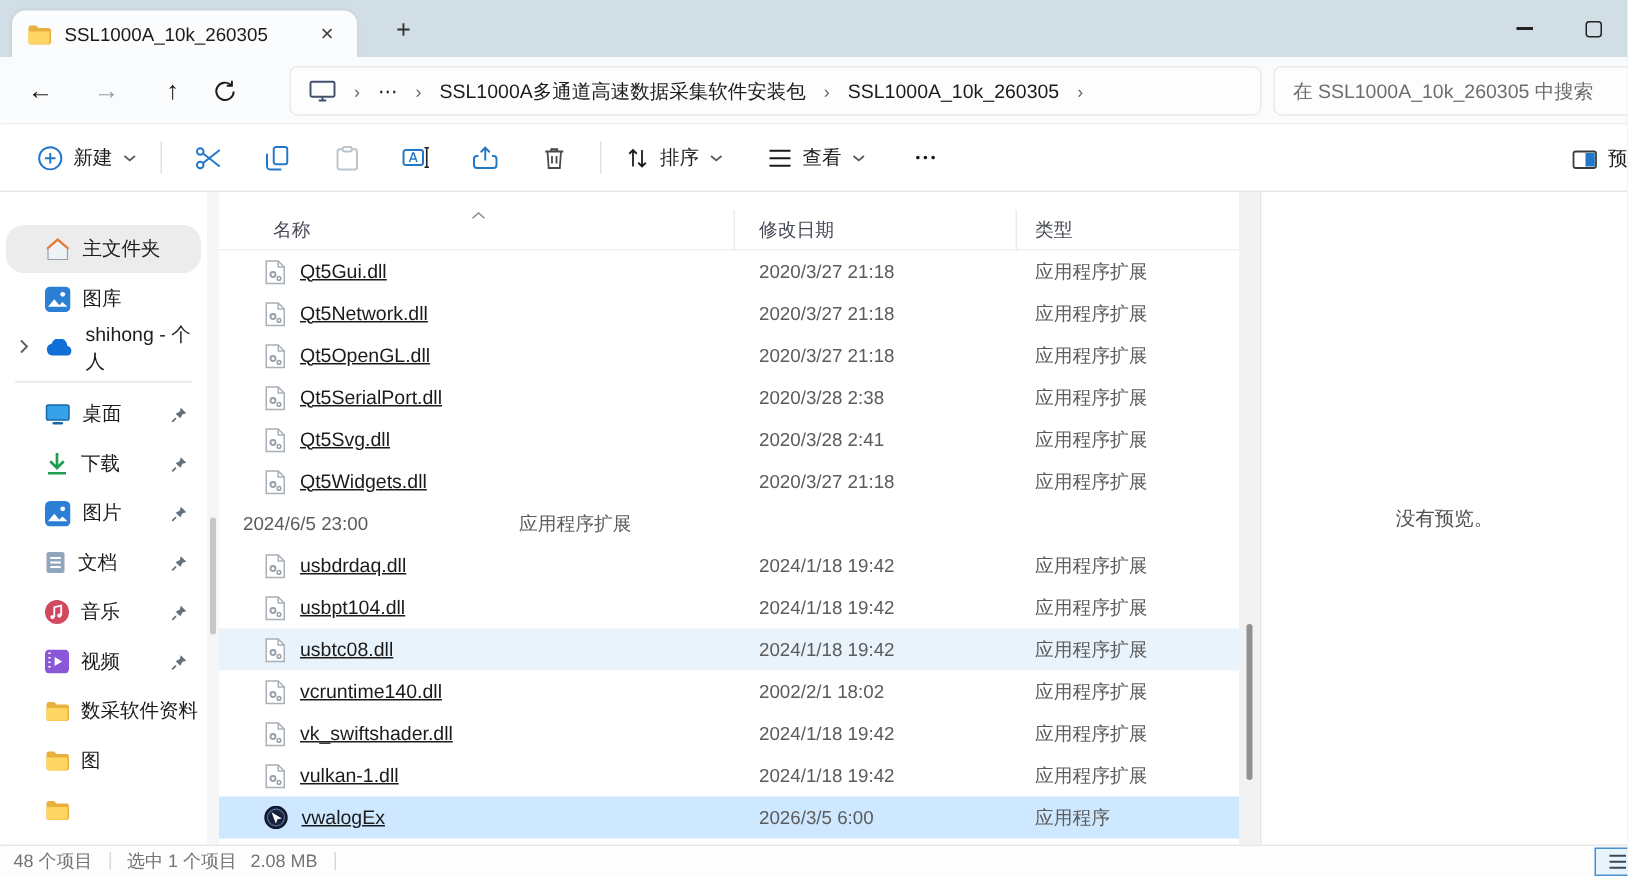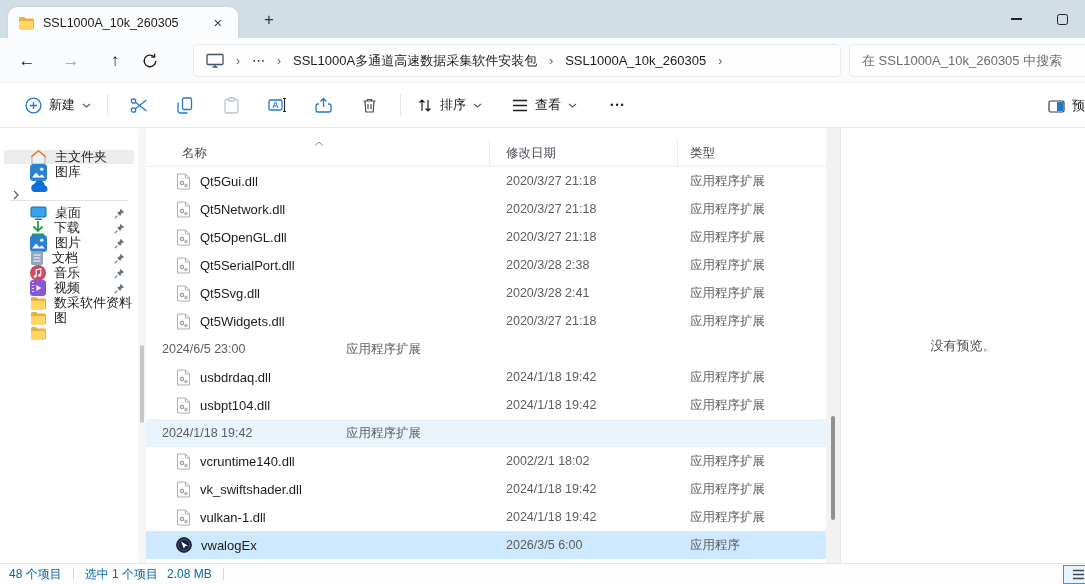--- a/index.html
+++ b/index.html
@@ -45,61 +45,61 @@
           justify-content:center; gap:7px; font-size:13px; color:#1b1b1b; border-radius:4px; }
   .tbtn.iconic { width:46px; }
   .tb-divider { width:1px; height:22px; background:#e2e2e2; margin:0 8px; }
   .more-dots { font-size:9px; letter-spacing:2px; color:#1b1b1b; }
   .preview-btn { position:absolute; left:1048px; top:5px; width:80px; white-space:nowrap; justify-content:flex-start; }
 
   
   .main { position:absolute; left:0; top:128px; width:1085px; height:435px; background:#fff; }
 
   .sidebar { position:absolute; left:0; top:0; width:138px; height:435px; padding-top:21px; overflow:hidden; }
-  .side-item { position:relative; height:14px; margin:1px 4px; padding-left:26px; border-radius:0;
+  .side-item { position:relative; height:32px; margin:1px 4px; padding-left:26px; border-radius:12px;
                display:flex; align-items:center; gap:8px; font-size:13px; }
   .side-item.sel { background:#ececec; }
   .side-item .expander { position:absolute; left:8px; top:10px; }
   .side-item .pin { margin-left:auto; margin-right:9px; }
   .side-sep { height:1px; background:#e4e4e4; margin:6px 10px 5px 10px; }
   .side-scroll { position:absolute; left:138px; top:0; width:8px; height:435px; background:#f6f6f6; }
   .side-scroll .thumb { position:absolute; left:2px; top:217px; width:4px; height:78px; background:#c6c6c6; border-radius:2px; }
 
   .filelist { position:absolute; left:146px; top:0; width:680px; height:435px; background:#fff;margin-top:12px; }
   .lheader { position:relative; height:27px; display:flex; font-size:12.5px; color:#474b57;
              border-bottom:1px solid #f0f0f0; align-items:center; }
   .hcell { height:27px; display:flex; align-items:center; }
   .hcell.h-name { width:344px; padding-left:36px; border-right:1px solid #ebebeb; }
   .hcell.h-date { width:188px; padding-left:16px; border-right:1px solid #ebebeb; }
   .hcell.h-type { width:148px; padding-left:12px; }
   .sort-chevron { position:absolute; left:168px; top:1px; }
 
   .row { height:28px; display:flex; align-items:center; font-size:13px; }
   .row.hovered { background:#e9f3fc; }
   .row.selected { background:#cde8ff; }
-  .cell-name { width:344px; padding-left:30px; display:flex; align-items:center; gap:9px;
-               white-space:nowrap; overflow:hidden; }
+  .cell-name { width:344px; padding-left:30px; display:flex; align-items:flex-start; gap:9px;
+               white-space:nowrap; overflow:hidden;text-decoration:underline; }
   .cell-date { width:188px; padding-left:16px; color:#5c5c5c; font-size:12.5px; }
   .cell-type { width:148px; padding-left:12px; color:#5c5c5c; font-size:12.5px; }
 
   .hscroll { position:absolute; left:0; top:422px; width:680px; height:10px; }
   .hscroll .track { position:absolute; left:19px; right:6px; top:5px; height:3px; background:#e6e6e6; border-radius:2px; }
   .hscroll .thumb { position:absolute; left:19px; top:4px; width:408px; height:4px; background:#8a8a8a; border-radius:2px; }
 
   .vscroll { position:absolute; left:826px; top:0; width:14px; height:435px; background:#f2f2f2; }
   .vscroll .thumb { position:absolute; left:5px; top:288px; width:4px; height:104px; background:#919191; border-radius:2px; }
 
   .preview-pane { position:absolute; left:840px; top:0; width:245px; height:435px; background:#fff;
                   border-left:1px solid #e6e6e6; display:flex; align-items:center; justify-content:center;
                   font-size:13px; color:#4f4f4f; }
 
   
   .statusbar { position:absolute; left:0; top:563px; width:1085px; height:21px; background:#fdfdfe;
                border-top:1px solid #e7e7e7; display:flex; align-items:center; padding-left:9px;
-               font-size:12px; color:#0369a1; }
+               font-size:12px; color:#737373; }
   .vr { width:1px; height:12px; background:#d8d8d8; margin:0 11px; }
   .sel-size { margin-left:9px; }
   .view-toggle { position:absolute; left:1063px; top:1px; width:30px; height:19px; background:#e8f4fc;
                  border:1px solid #4a90cf; display:flex; align-items:center; justify-content:center; }
 
   svg { display:block; flex:none; }
 </style>
 </head>
 <body>
 
@@ -290,20 +290,21 @@
         </svg>
         <span>图库</span>
       </div>
       <div class="side-item">
         <svg class="expander" width="8" height="10">
             <use href="#i-chev-right"></use>
           </svg>
         <svg width="19" height="12" viewBox="0 0 19 12">
           <path d="M15.2 11H5a4 4 0 0 1-.6-7.9A5.4 5.4 0 0 1 14.9 4.6 3.3 3.3 0 0 1 15.2 11z" fill="#0f6fd7"></path>
         </svg>
+        <span>shihong - 个人</span>
       </div>
       <div class="side-sep"></div>
       <div class="side-item">
         <svg width="17" height="15" viewBox="0 0 17 15">
           <rect x="1" y="1" width="15" height="10" rx="1.2" fill="#36a3e8" stroke="#1468a8"></rect>
           <rect x="5" y="12.4" width="7" height="1.6" rx=".8" fill="#1468a8"></rect>
         </svg>
         <span>桌面</span>
         <svg class="pin" width="11" height="11">
             <use href="#i-pin"></use>
@@ -472,20 +473,26 @@
         <div class="cell-name">
             <svg width="15" height="17">
               <use href="#i-dll"></use>
             </svg>
             <span>usbpt104.dll</span>
           </div>
         <div class="cell-date">2024/1/18 19:42</div>
         <div class="cell-type">应用程序扩展</div>
       </div>
       <div class="row hovered">
+        <div class="cell-name">
+            <svg width="15" height="17">
+              <use href="#i-dll"></use>
+            </svg>
+            <span>usbtc08.dll</span>
+          </div>
         <div class="cell-date">2024/1/18 19:42</div>
         <div class="cell-type">应用程序扩展</div>
       </div>
       <div class="row">
         <div class="cell-name">
             <svg width="15" height="17">
               <use href="#i-dll"></use>
             </svg>
             <span>vcruntime140.dll</span>
           </div>

